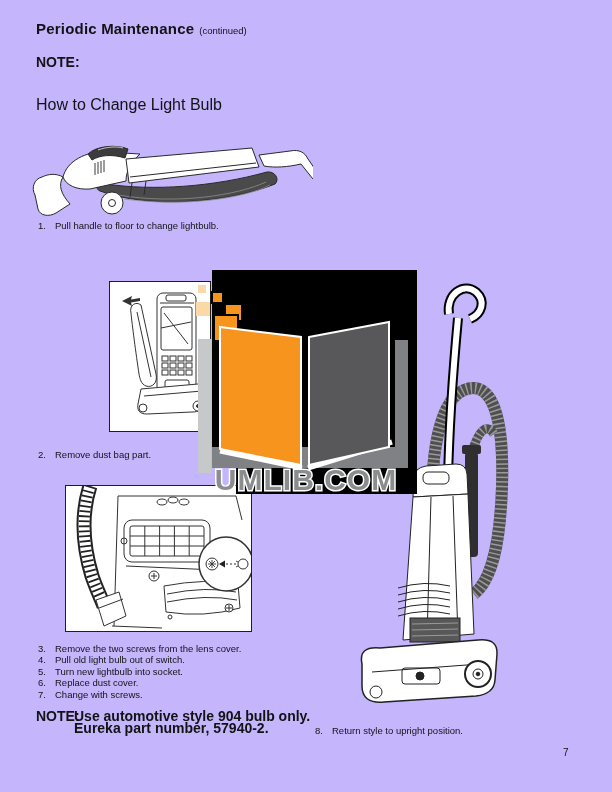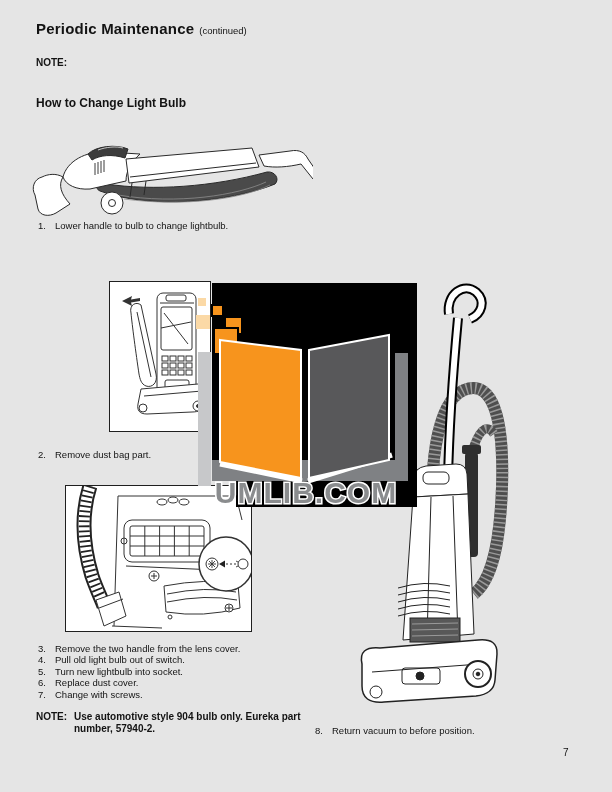--- a/index.html
+++ b/index.html
@@ -1,24 +1,24 @@
 <!DOCTYPE html>
 <html><head>
 <meta charset="utf-8">
 <style>
   html,body{margin:0;padding:0;background:#ffffff;}
   .page{
-    position:relative;width:612px;height:792px;background:#e5e5e5;overflow:hidden;
+    position:relative;width:612px;height:792px;background:#c4b5fd;overflow:hidden;
     font-family:"Liberation Sans","DejaVu Sans",sans-serif;color:#131313;
   }
   .abs{position:absolute;}
   .t-title{font-size:15px;font-weight:bold;letter-spacing:.2px;}
   .t-cont{font-size:9.5px;font-weight:normal;margin-left:5px;}
-  .t-h2{font-size:12px;font-weight:bold;}
-  .note{display:flex;font-size:10px;font-weight:bold;line-height:11.6px;}
+  .t-h2{font-size:16px;font-weight:normal;}
+  .note{display:flex;font-size:14px;font-weight:bold;line-height:11.6px;}
   .note .lbl{width:38px;flex:none;}
   .step{display:flex;font-size:9.5px;line-height:11.4px;}
   .step .num{width:17px;flex:none;}
   .steps-block .step{margin:0;}
   .illu-box{background:#fff;border:1.5px solid #1f1f1f;}
   .pageno{font-size:10px;}
   svg{display:block;}
   .wm-text{font-family:"Liberation Sans","DejaVu Sans",sans-serif;}
 </style>
 </head>
@@ -50,21 +50,21 @@
       <path d="M102,44 L228,30"></path>
       <path d="M231,22 L262,18 C272,16 277,20 280,26 L291,42 L285,46 L273,31 C260,34 247,35 236,33 Z" fill="#fff"></path>
       <path d="M104,50 L102,64 M118,48 L116,62"></path>
       <circle cx="84" cy="70" r="11" fill="#fff"></circle>
       <circle cx="84" cy="70" r="3.5"></circle>
     </g>
   </svg>
 
   <div class="abs step" style="left:38px;top:220px;">
     <span class="num">1.</span>
-    <span>Lower handle to bulb to change lightbulb.</span>
+    <span>Pull handle to floor to change lightbulb.</span>
   </div>
 
   <div class="abs illu-box" style="left:109px;top:281px;width:100px;height:149px;z-index:1;">
     <svg width="100" height="149" viewBox="0 0 100 149">
       <g stroke="#333" stroke-width="1" fill="none">
         <path d="M30,16 L21,17.5 L22,14 L12,19 L22,24 L21,20.5 L30,19 Z" fill="#333" stroke="none"></path>
         <path d="M21,31 C19,23 26,19 31,23 L46,92 C48,101 42,106 36,104 C31,102 30,97 29,92 C26,72 22,42 21,31 Z" fill="#fff"></path>
         <path d="M27,30 L41,95"></path>
         <rect x="47" y="11" width="39" height="102" rx="6" fill="#fff"></rect>
         <rect x="56" y="13" width="20" height="6" rx="2"></rect>
@@ -164,21 +164,21 @@
       <path d="M20,390 L128,382"></path>
       <rect x="50" y="386" width="38" height="16" rx="3"></rect>
       <circle cx="68" cy="394" r="4" fill="#222"></circle>
       <circle cx="126" cy="392" r="13" fill="#fff" stroke-width="2"></circle>
       <circle cx="126" cy="392" r="5" fill="#fff"></circle>
         <circle cx="126" cy="392" r="1.8" fill="#222"></circle>
       <circle cx="24" cy="410" r="6" fill="#fff"></circle>
     </g>
   </svg>
 
-  <div class="abs" style="left:196px;top:283px;z-index:3;">
+  <div class="abs" style="left:196px;top:270px;z-index:3;">
     <svg width="221" height="226" viewBox="0 0 221 226">
       <rect x="16" y="0" width="205" height="198" fill="#000"></rect>
       <rect x="40" y="198" width="181" height="26" fill="#000"></rect>
       <rect x="2" y="15" width="8" height="8" fill="#FBD9A6"></rect>
       <rect x="0" y="32" width="14" height="14" fill="#FBD9A6"></rect>
       <rect x="2" y="69" width="13" height="134" fill="#C7C8CA"></rect>
       <rect x="16" y="177" width="196" height="21" fill="#7F8184"></rect>
       <rect x="199" y="70" width="13" height="124" fill="#7F8184"></rect>
       <path d="M24,181 L106,198" stroke="#fff" stroke-width="5"></path>
       <path d="M196,172 L112,198" stroke="#fff" stroke-width="5"></path>
@@ -187,21 +187,21 @@
       <rect x="18" y="45" width="24" height="26" fill="#F7941D" stroke="#000" stroke-width="2"></rect>
       <polygon points="24,57 105,67 105,195 24,179" fill="#F7941D" stroke="#fff" stroke-width="2"></polygon>
       <polygon points="113,67 193,52 193,177 113,195" fill="#58585A" stroke="#fff" stroke-width="2"></polygon>
       <text class="wm-text" x="110" y="220" text-anchor="middle" font-size="30" font-weight="bold" letter-spacing="1" fill="#8A8C8E" stroke="#fff" stroke-width="3" paint-order="stroke">UMLIB.COM</text>
     </svg>
   </div>
 
   <div class="abs steps-block" style="left:38px;top:643px;">
     <div class="step">
       <span class="num">3.</span>
-      <span>Remove the two handle from the lens cover.</span>
+      <span>Remove the two screws from the lens cover.</span>
     </div>
     <div class="step">
       <span class="num">4.</span>
       <span>Pull old light bulb out of switch.</span>
     </div>
     <div class="step">
       <span class="num">5.</span>
       <span>Turn new lightbulb into socket.</span>
     </div>
     <div class="step">
@@ -214,18 +214,18 @@
     </div>
   </div>
 
   <div class="abs note" style="left:36px;top:711px;width:310px;">
     <span class="lbl">NOTE:</span>
     <span style="width:255px;">Use automotive style 904 bulb only. Eureka part number, 57940-2.</span>
   </div>
 
   <div class="abs step" style="left:315px;top:725px;">
     <span class="num">8.</span>
-    <span>Return vacuum to before position.</span>
+    <span>Return style to upright position.</span>
   </div>
 
   <div class="abs pageno" style="left:563px;top:747px;">7</div>
 
 </div>
 
 </body></html>

